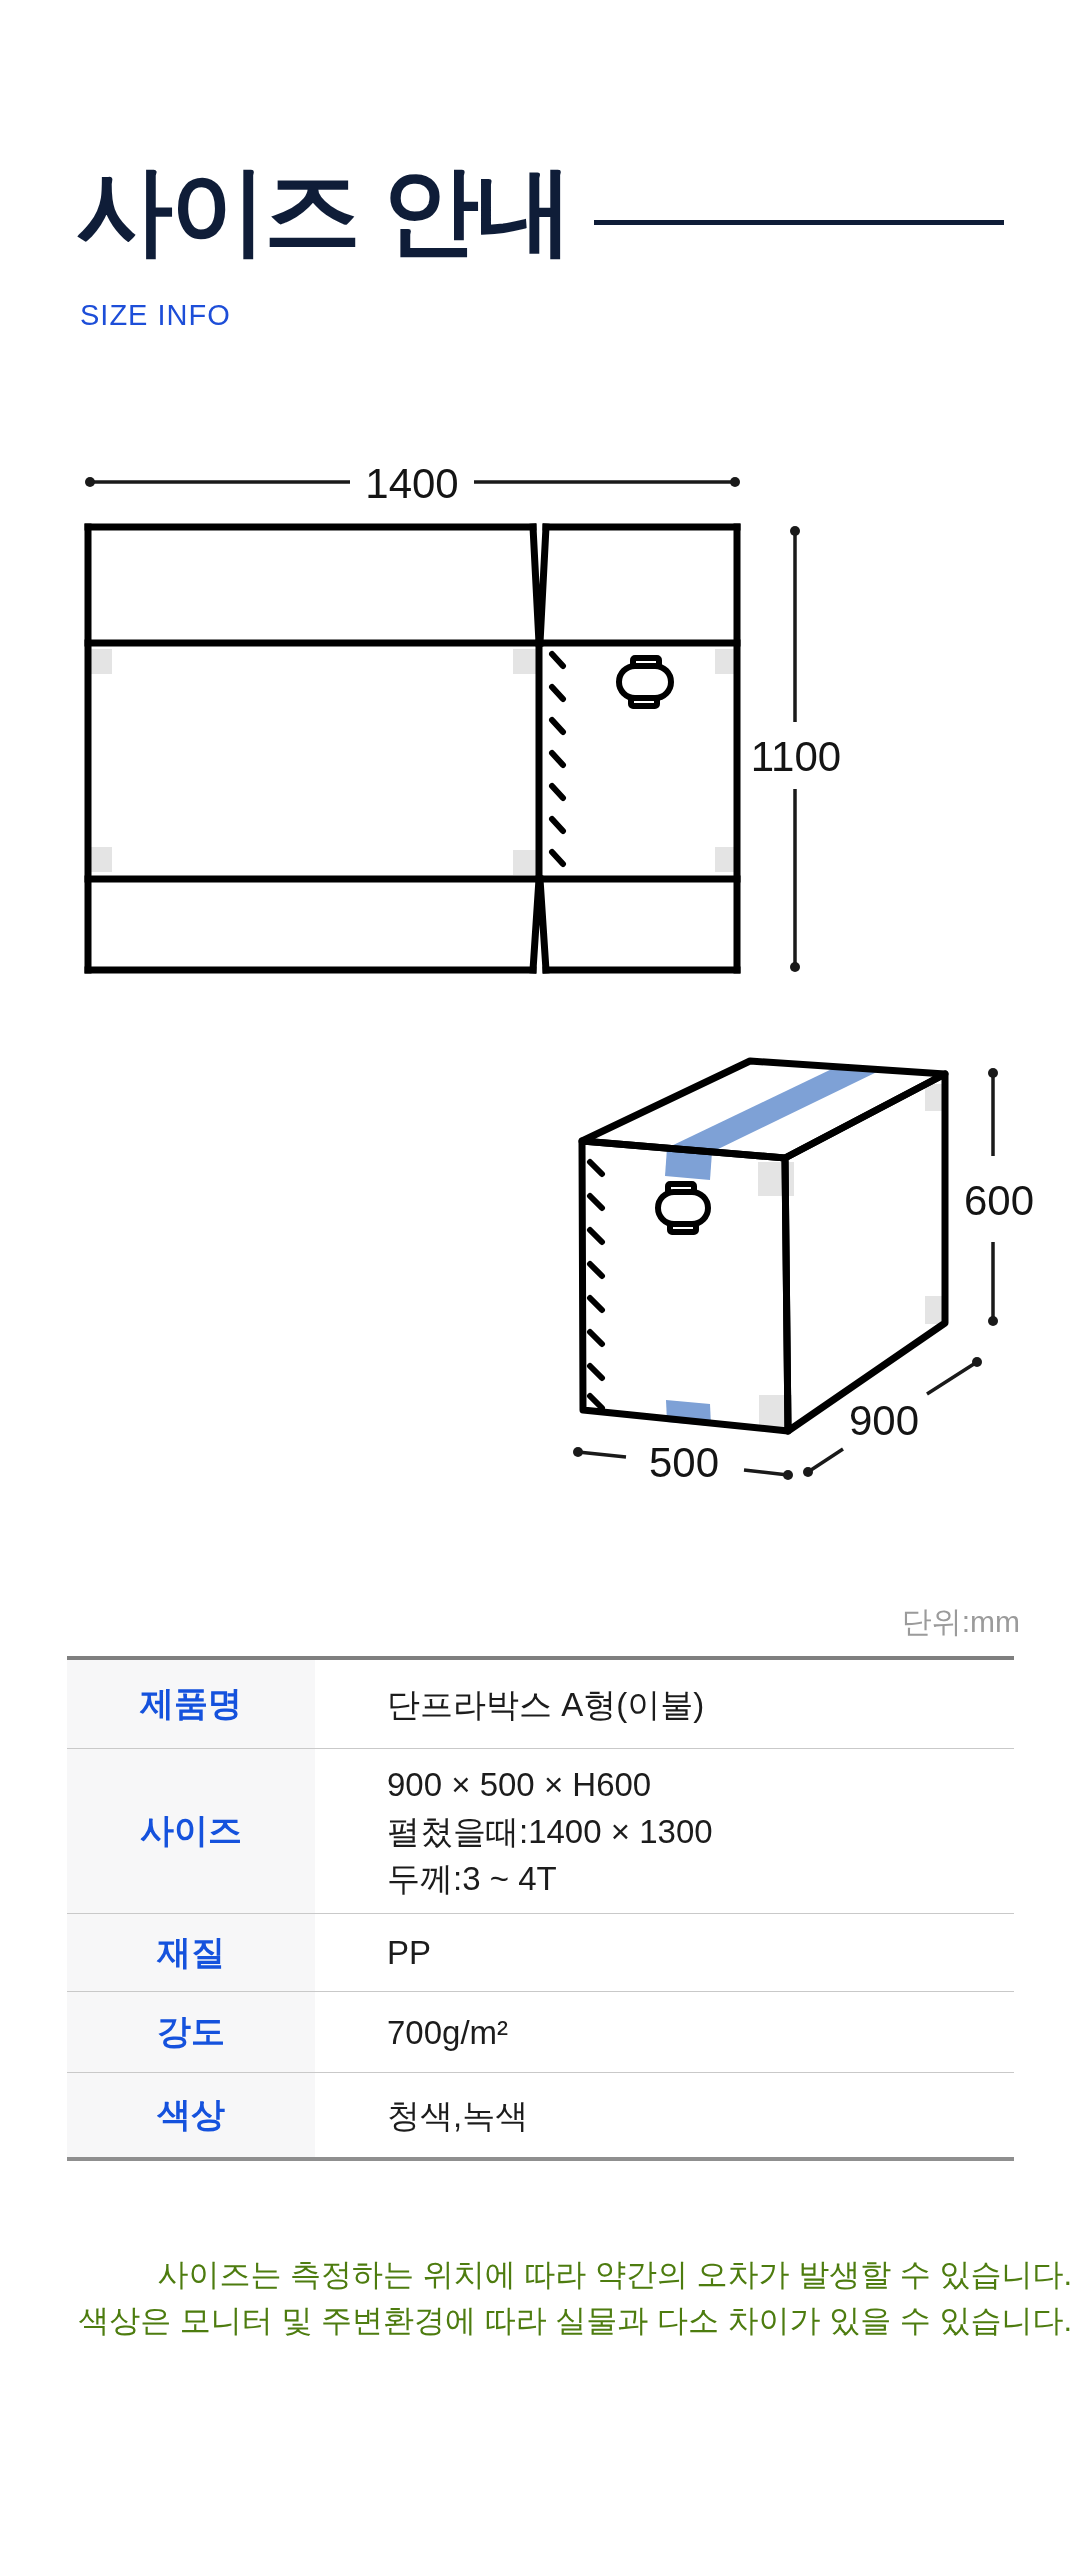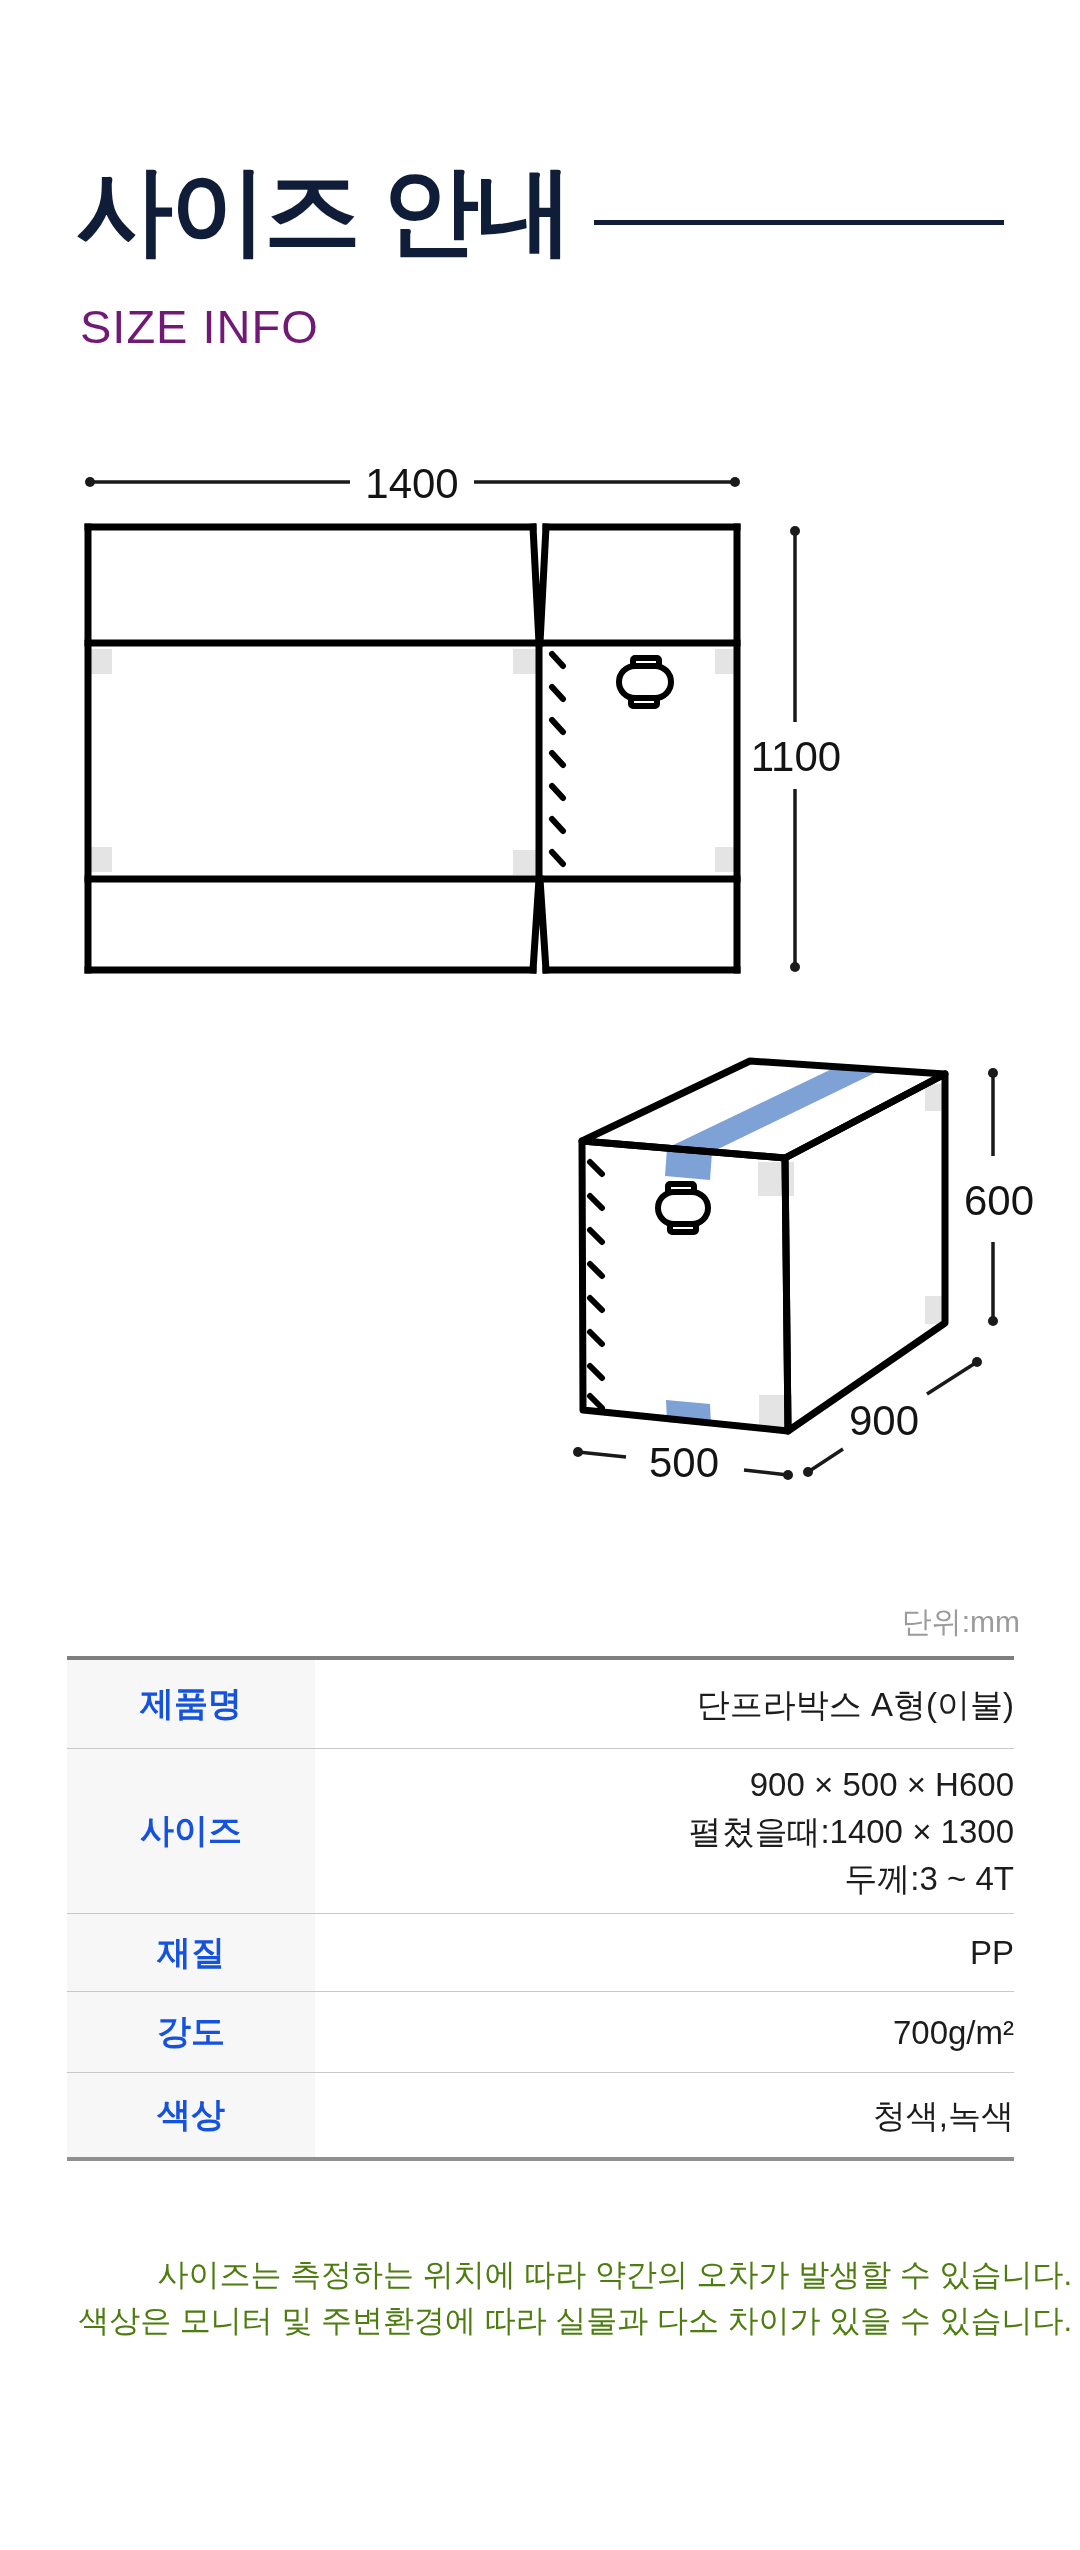--- a/index.html
+++ b/index.html
@@ -2,37 +2,37 @@
 <html><head>
 <meta charset="utf-8">
 <style>
   html,body{margin:0;padding:0;background:#ffffff;}
   body{width:1080px;height:2550px;position:relative;font-family:"Liberation Sans",sans-serif;}
   .canvas{position:absolute;left:0;top:0;width:1080px;height:2550px;overflow:hidden;background:#ffffff;border-radius:26px;}
 
   
   .title{position:absolute;left:76px;top:162px;font-size:97px;font-weight:800;color:#0f1d38;letter-spacing:-3px;line-height:1;white-space:nowrap;}
   .title-line{position:absolute;left:594px;top:220px;width:410px;height:5px;background:#0f1d38;}
-  .subtitle{position:absolute;left:80px;top:299px;font-size:47px;font-weight:500;color:#701a75;letter-spacing:1px;white-space:nowrap;}
+  .subtitle{position:absolute;left:80px;top:299px;font-size:29px;font-weight:500;color:#1d4ed8;letter-spacing:1px;white-space:nowrap;}
 
   
   .svg-layer{position:absolute;left:0;top:0;pointer-events:none;}
   .ln{stroke:#000;stroke-width:7;fill:none;stroke-linecap:square;}
   .face{fill:#ffffff;}
   .dl{stroke:#1a1a1a;stroke-width:3.5;fill:none;}
   .dot{fill:#1a1a1a;}
   .tick{stroke:#000;stroke-width:6;stroke-linecap:round;fill:none;}
   .hndl{stroke:#000;stroke-width:6;fill:#ffffff;}
   .dim{font-family:"Liberation Sans",sans-serif;font-size:42px;fill:#141414;text-anchor:middle;}
   .gray{fill:#e4e4e4;}
   .tape{fill:#7ea1d6;}
 
   
   .unit-note{position:absolute;left:73px;top:1602px;width:947px;text-align:right;font-size:30px;color:#9b9b9b;}
-  .spec-table{position:absolute;left:67px;top:1656px;width:947px;border-top:4px solid #7f7f7f;border-bottom:4px solid #8f8f8f;box-sizing:border-box;text-align:right;}
+  .spec-table{position:absolute;left:67px;top:1656px;width:947px;border-top:4px solid #7f7f7f;border-bottom:4px solid #8f8f8f;box-sizing:border-box;}
   .spec-row{display:flex;border-top:1px solid #c9c9c9;box-sizing:border-box;}
   .spec-row:first-child{border-top:none;}
   .r1{min-height:88px;}  .r2{min-height:165px;}  .r3{min-height:78px;}  .r4{min-height:81px;}  .r5{min-height:85px;}
   .spec-label{flex:0 0 248px;background:#f7f7f8;display:flex;align-items:center;justify-content:center;font-size:34px;font-weight:bold;color:#1552dd;}
   .spec-value{flex:1;display:flex;flex-direction:column;justify-content:center;padding-left:72px;font-size:33px;color:#1c1c1c;line-height:47px;}
 
   
   .notes{position:absolute;left:0;top:2252px;width:1072px;text-align:right;color:#4d7c0f;font-size:31px;line-height:46px;}
 </style>
 </head>

